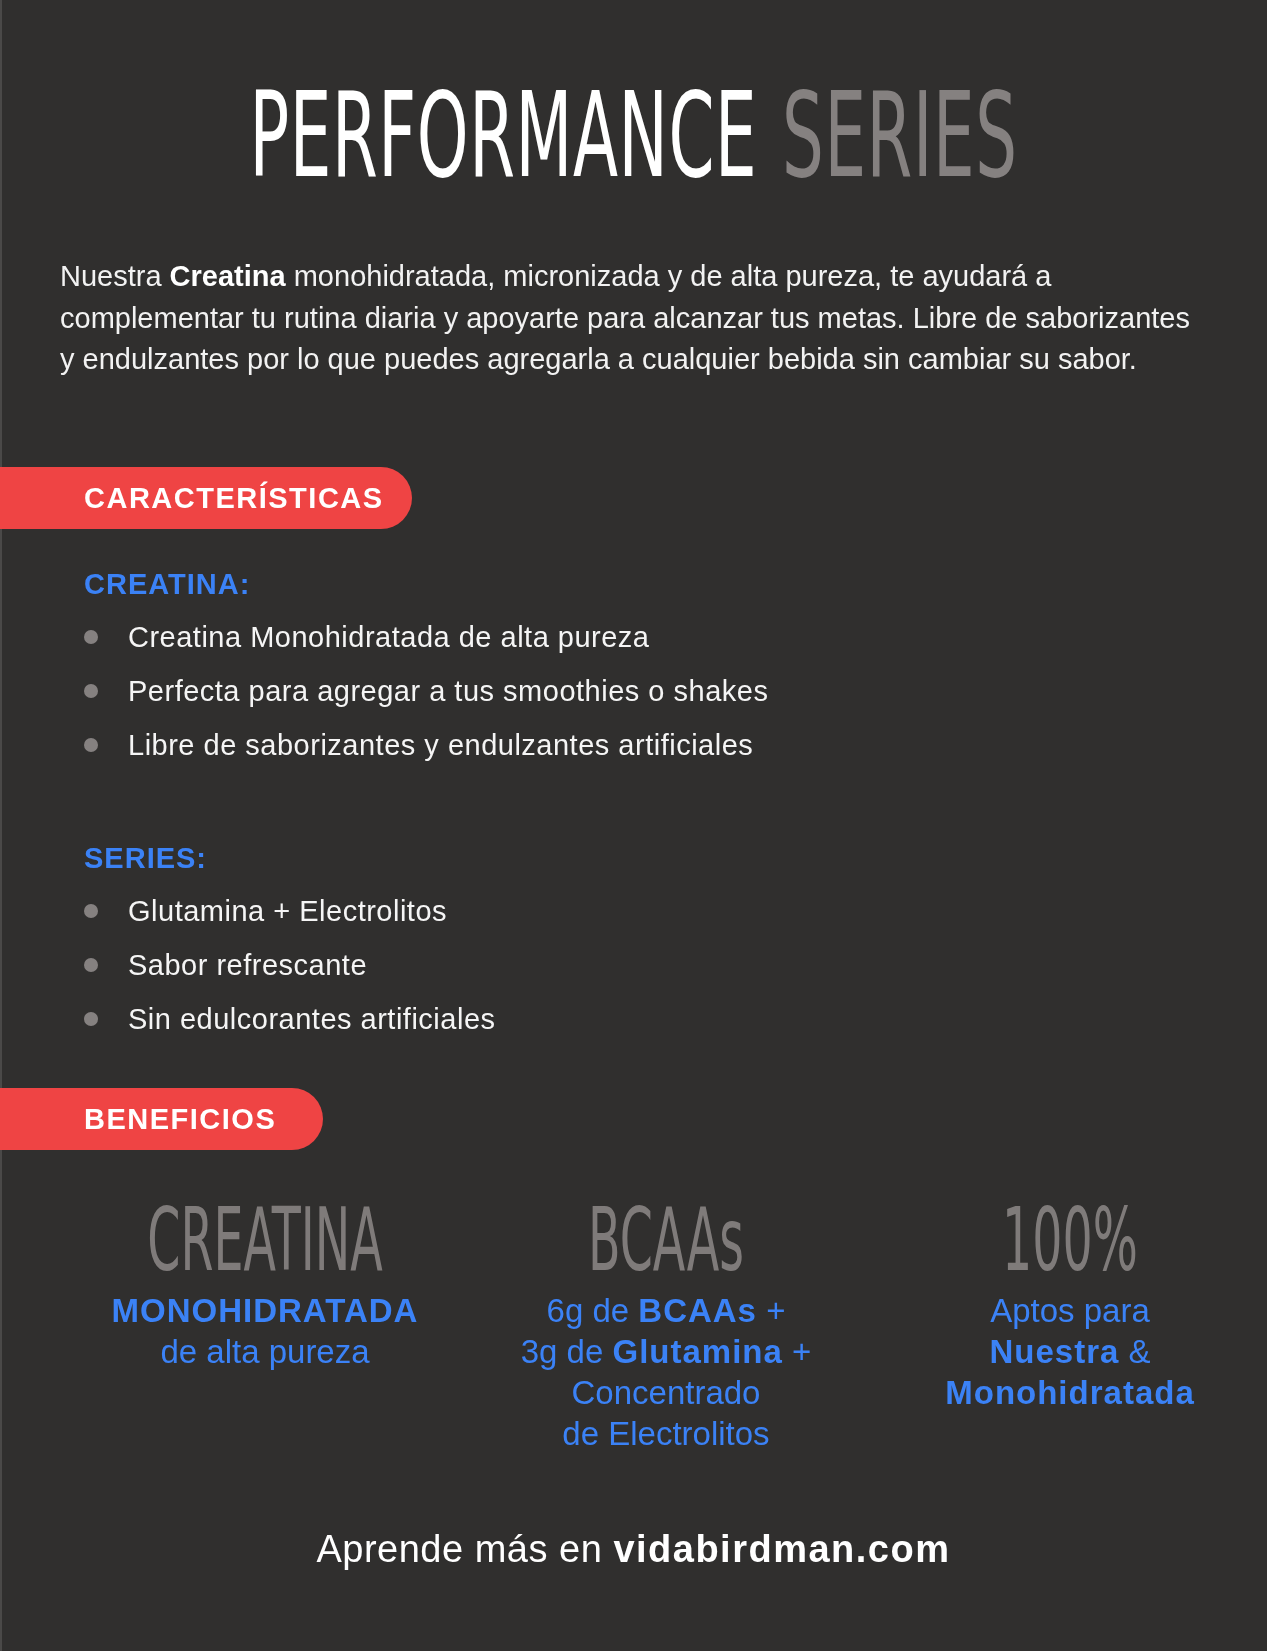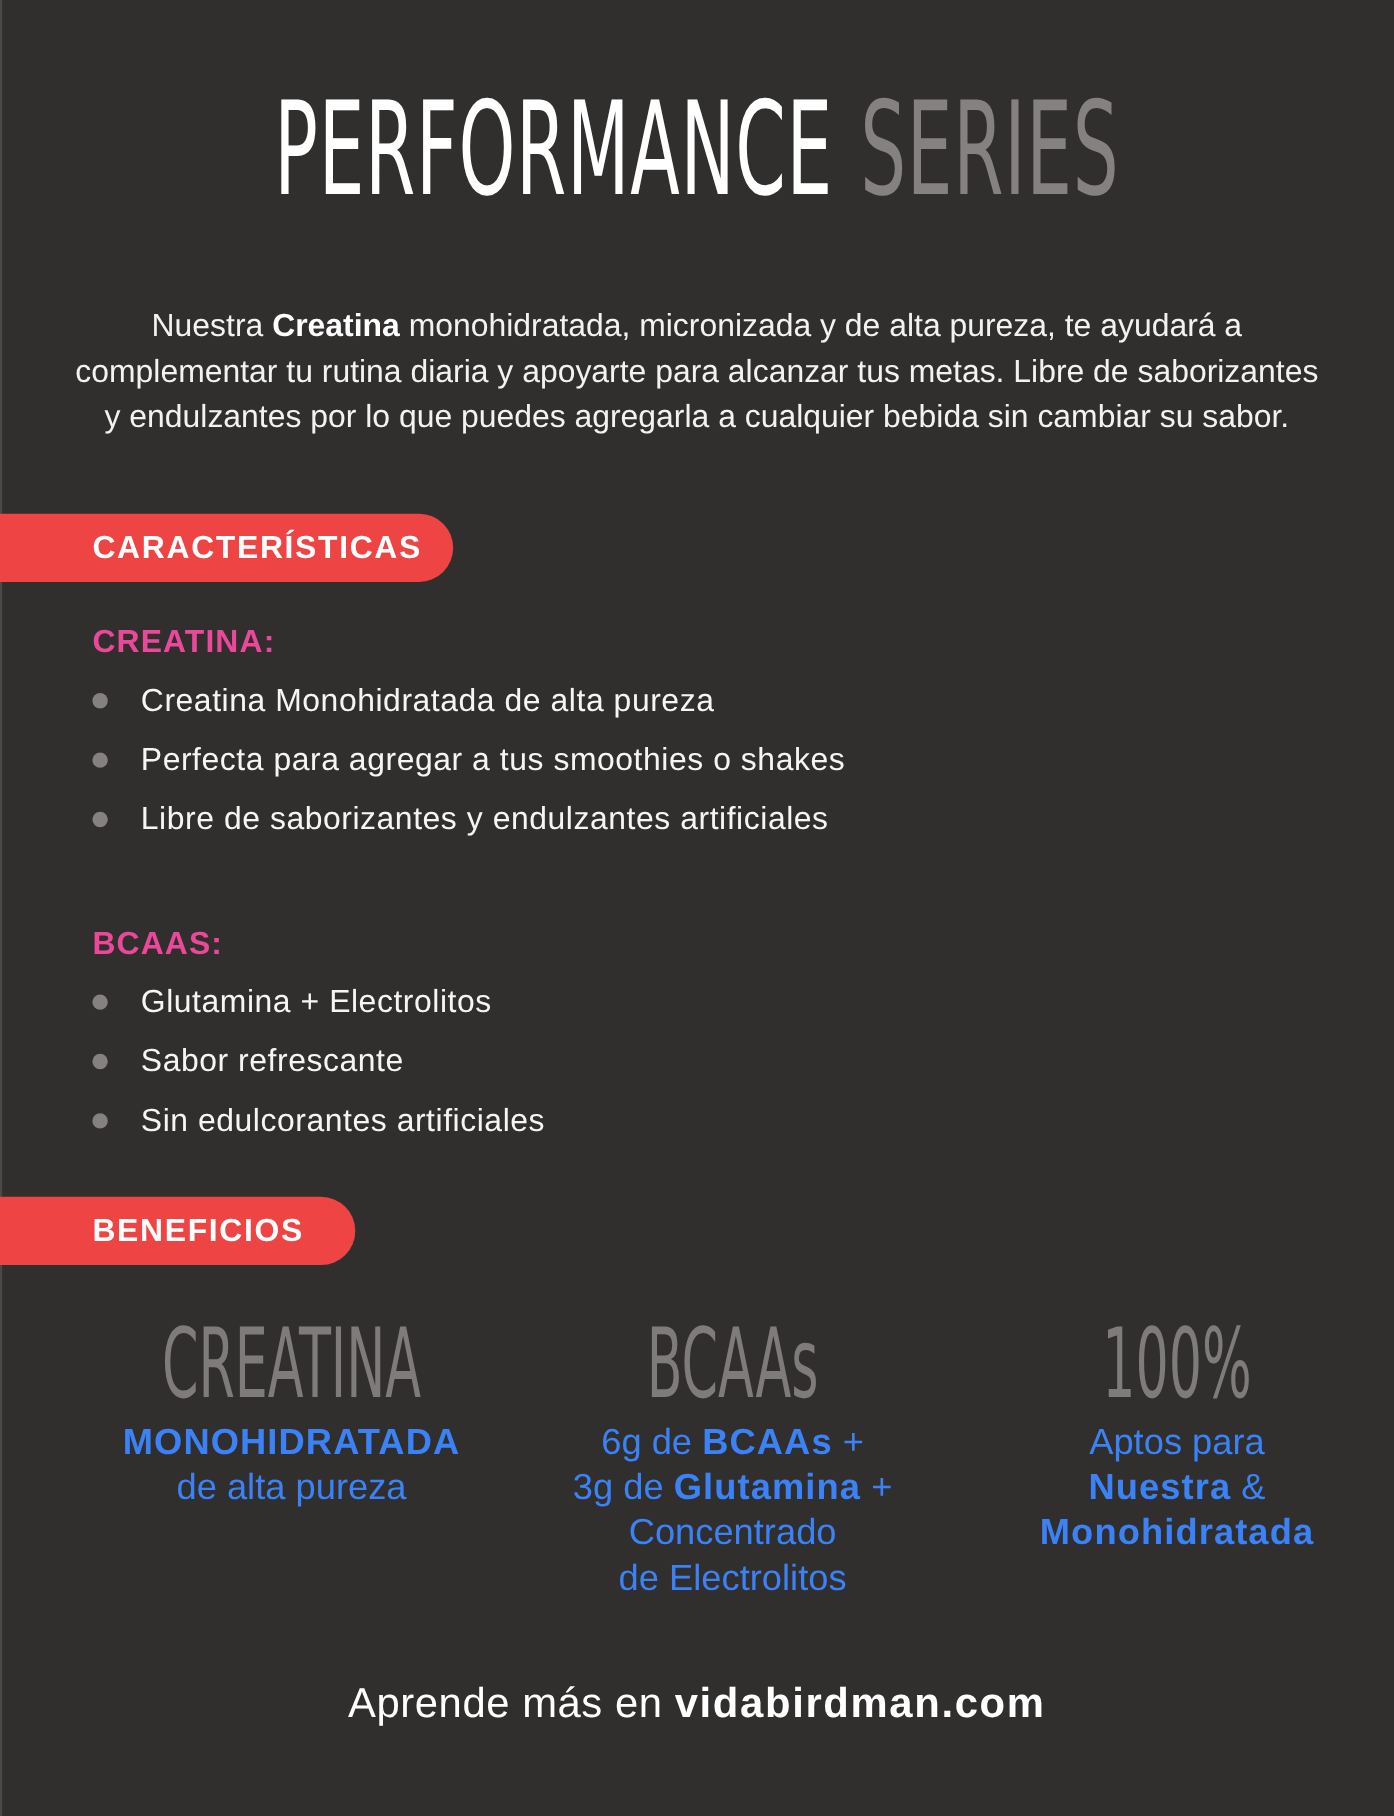--- a/index.html
+++ b/index.html
@@ -1,25 +1,25 @@
 <!DOCTYPE html>
 <html><head>
 <meta charset="utf-8">
 <style>
   html,body{margin:0;padding:0;}
   body{width:1267px;height:1651px;background:#302f2e;color:#fff;font-family:"Liberation Sans",sans-serif;position:relative;overflow:hidden;}
   .edge{position:absolute;left:0;top:0;width:2px;height:100%;background:#4a4948;}
   .title{position:absolute;top:70px;left:0;width:1267px;text-align:center;font-family:"DejaVu Sans Condensed","DejaVu Sans",sans-serif;font-size:118px;line-height:130px;letter-spacing:1px;transform:scaleX(0.62);transform-origin:center;white-space:nowrap;}
   .title .w{color:#ffffff;}
   .title .g{color:#858180;margin-left:40px;}
-  .intro{position:absolute;top:256px;left:60px;width:1147px;text-align:center;font-size:29px;line-height:41.5px;color:#f2f2f2;margin-top:20px;}
+  .intro{position:absolute;top:256px;left:60px;width:1147px;font-size:29px;line-height:41.5px;color:#f2f2f2;}
   .intro b{font-weight:bold;color:#fff;}
   .pill{position:absolute;left:0;height:62px;background:#ef4444;border-radius:0 31px 31px 0;}
   .pill span{position:absolute;left:84px;top:0;line-height:62px;font-size:29px;font-weight:bold;letter-spacing:1.5px;color:#fff;}
-  .sub{position:absolute;left:84px;font-size:29px;font-weight:bold;letter-spacing:1px;color:#ec4899;}
+  .sub{position:absolute;left:84px;font-size:29px;font-weight:bold;letter-spacing:1px;color:#3b82f6;}
   .list{position:absolute;left:84px;margin:0;padding:0;list-style:none;}
   .list li{position:relative;height:54px;line-height:54px;font-size:29px;padding-left:44px;color:#f5f5f5;letter-spacing:0.5px;}
   .list li .dot{position:absolute;left:0;top:20px;width:14px;height:14px;border-radius:50%;background:#858180;}
   .ben{position:absolute;top:1190px;text-align:center;}
   .ben .big{font-family:"DejaVu Sans Condensed","DejaVu Sans",sans-serif;font-size:88px;line-height:100px;color:#7f7b7a;transform:scaleX(0.6);transform-origin:center;white-space:nowrap;}
   .ben .txt{font-size:33px;line-height:41px;color:#3b82f6;}
   .ben .txt b{font-weight:bold;letter-spacing:1px;}
   .footer{position:absolute;top:1528px;left:0;width:1267px;text-align:center;font-size:38px;color:#fff;letter-spacing:0.5px;}
   .footer b{font-weight:bold;letter-spacing:1.5px;text-align:center;}
 </style>
@@ -40,21 +40,21 @@
   <span>CARACTERÍSTICAS</span>
 </div>
 
 <div class="sub" style="top:568px;">CREATINA:</div>
 <ul class="list" style="top:610px;">
   <li><span class="dot"></span><span>Creatina Monohidratada de alta pureza</span></li>
   <li><span class="dot"></span><span>Perfecta para agregar a tus smoothies o shakes</span></li>
   <li><span class="dot"></span><span>Libre de saborizantes y endulzantes artificiales</span></li>
 </ul>
 
-<div class="sub" style="top:842px;">BCAAS:</div>
+<div class="sub" style="top:842px;">SERIES:</div>
 <ul class="list" style="top:884px;">
   <li><span class="dot"></span><span>Glutamina + Electrolitos</span></li>
   <li><span class="dot"></span><span>Sabor refrescante</span></li>
   <li><span class="dot"></span><span>Sin edulcorantes artificiales</span></li>
 </ul>
 
 <div class="pill" style="top:1088px;width:323px;">
   <span>BENEFICIOS</span>
 </div>
 

